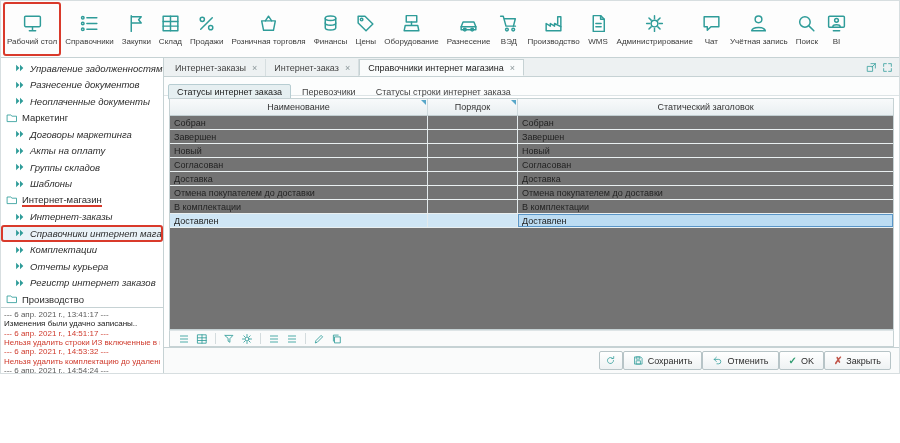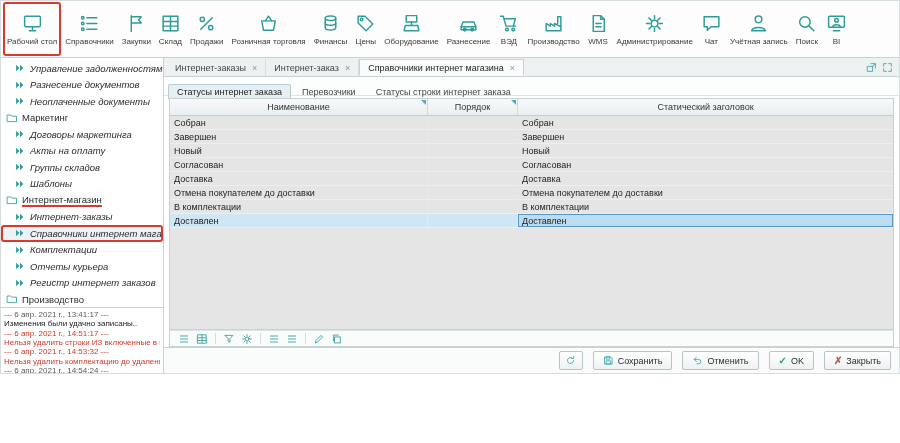--- a/index.html
+++ b/index.html
@@ -53,21 +53,21 @@
   .tabbar-right svg { width:11px; height:11px; cursor:pointer; }
 
   .subtabbar { flex:none; height:19px; display:flex; align-items:center; gap:2px;
                padding:1px 4px; border-bottom:1px solid #dde4e6; background:#fcfdfd; }
   .subtab { font-size:9px; padding:2px 8px; color:#444; border:1px solid transparent;
             border-radius:2px; cursor:pointer; white-space:nowrap;margin-top:12px; }
   .subtab.active { background:#e6eff1; border-color:#b7cdd2; color:#1d1d1d; }
 
   
   .grid { flex:1; min-height:0; margin:2px 5px 0 5px; border:1px solid #c6d2d4;
-          display:flex; flex-direction:column; background:#e5e5e5; }
+          display:flex; flex-direction:column; background:#737373; }
   .thead { flex:none; display:flex; height:17px; background:linear-gradient(#f8fafb,#e9eff1);
            border-bottom:1px solid #c2ced1; font-size:9px; color:#333; }
   .th { display:flex; align-items:center; justify-content:center; border-right:1px solid #cfdadd;
         position:relative; cursor:pointer; overflow:hidden; }
   .th.c1 { flex:0 0 258px; } .th.c2 { flex:0 0 90px; } .th.c3 { flex:1; border-right:none; }
   .th.sorted::after { content:""; position:absolute; right:1px; top:1px; width:0; height:0;
         border-left:5px solid transparent; border-top:5px solid #58a7c9; }
   .tbody { flex:1; overflow:hidden; }
   .tr { display:flex; height:14px; font-size:9px; border-bottom:1px solid #eaf0f1; cursor:pointer; }
   .td { display:flex; align-items:center; padding:0 4px; border-right:1px solid #e3eaec;
@@ -78,21 +78,21 @@
 
   
   .gridbar { flex:none; height:17px; display:flex; align-items:center; gap:2px;
              padding:1px 4px 1px 6px; border-top:1px solid #dde4e6; background:#fafbfb; margin:0 5px; border-left:1px solid #c6d2d4; border-right:1px solid #c6d2d4; border-bottom:1px solid #c6d2d4;}
   .gbtn { width:16px; height:14px; display:flex; align-items:center; justify-content:center;
           cursor:pointer; border-radius:2px; }
   .gsep { width:1px; height:11px; background:#d4dcde; margin:0 3px; }
 
   
   .bottombar { flex:none; height:26px; border-top:1px solid #c6d2d4; background:#fafbfb;
-               display:flex; align-items:center; justify-content:flex-end; gap:10px; padding:0 8px; }
+               display:flex; align-items:center; justify-content:flex-end; gap:0; padding:0 8px; }
   .btn { display:flex; align-items:center; gap:4px; height:19px; padding:0 9px; font-size:9px;
          color:#2d2d2d; background:linear-gradient(#ffffff,#eef2f3); border:1px solid #b7c4c7;
          border-radius:2px; cursor:pointer; white-space:nowrap; }
   .btn svg { width:11px; height:11px; }
   .btn.icon-only { width:24px; padding:0; justify-content:center; }
   .glyph-ok { color:#2f9c70; font-size:10px; font-weight:bold; }
   .glyph-close { color:#c2574b; font-size:10px; font-weight:bold; }
 </style>
 </head>
 <body>

